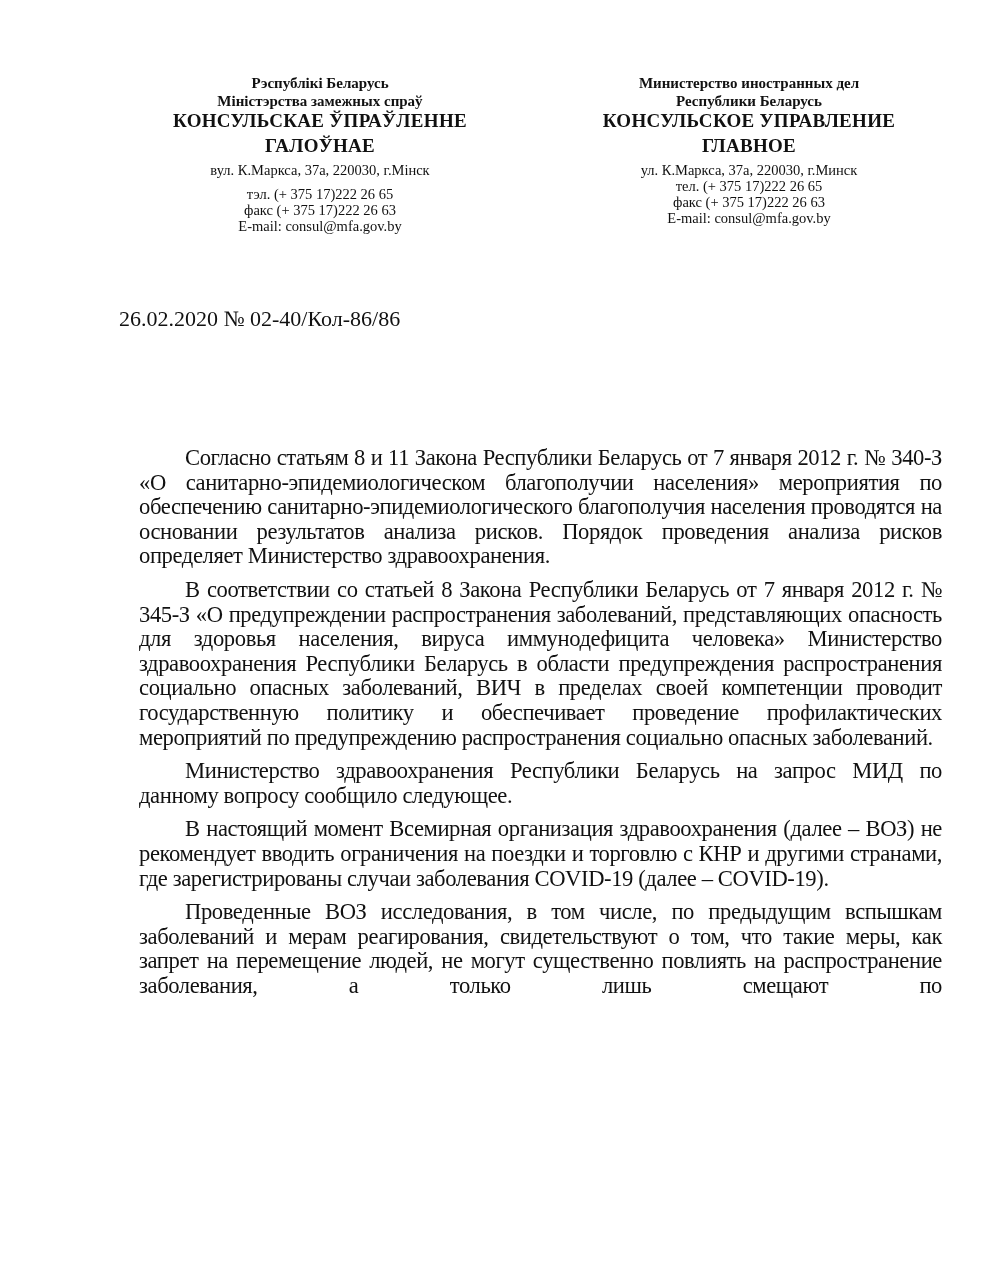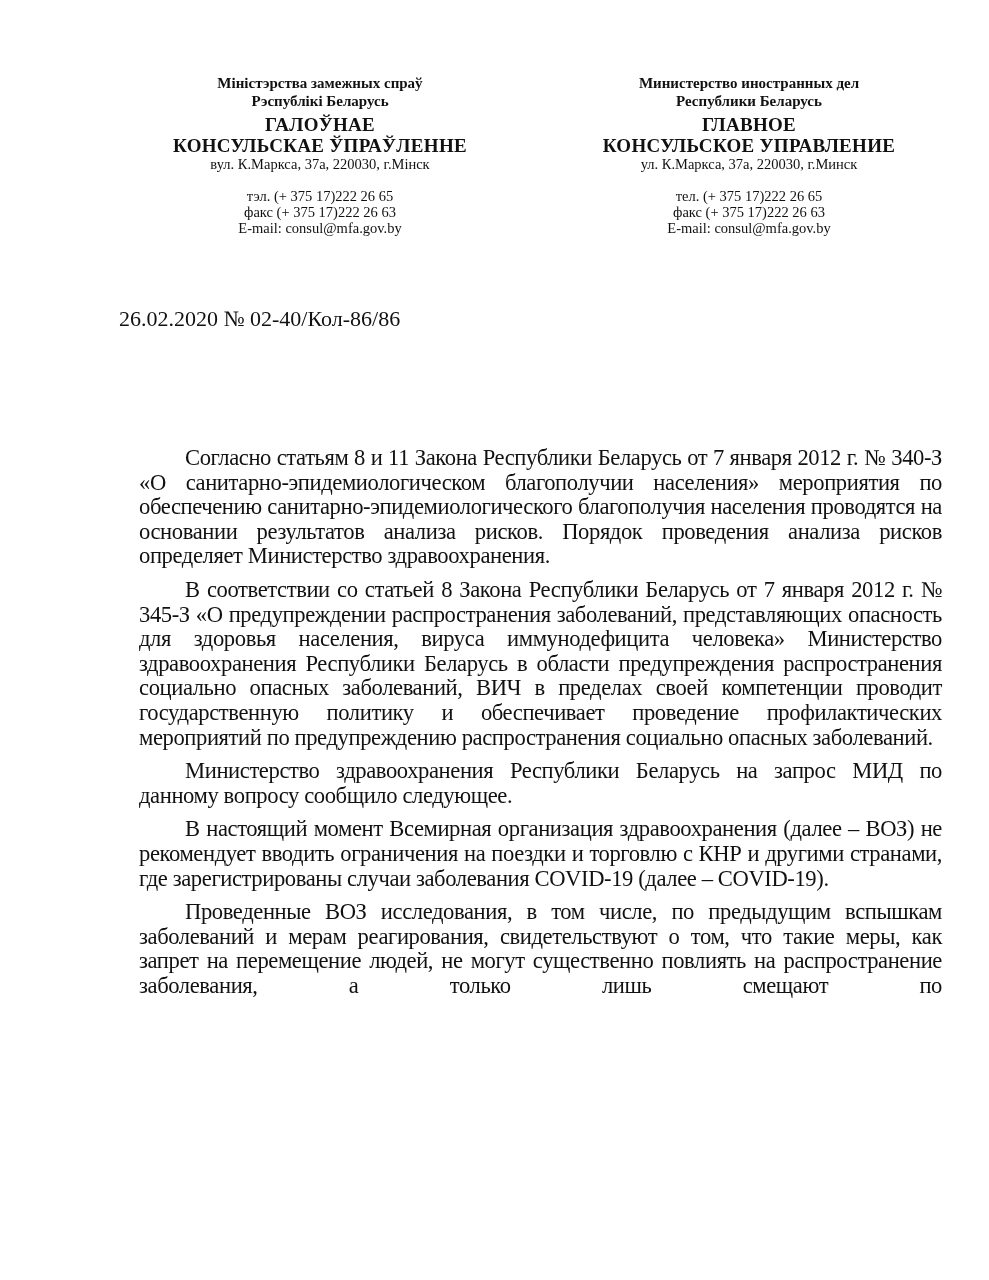--- a/index.html
+++ b/index.html
@@ -3,49 +3,49 @@
 <meta charset="utf-8">
 <style>
   html, body { margin:0; padding:0; background:#ffffff; }
   body { width:989px; height:1280px; position:relative; overflow:hidden;
          font-family:"Liberation Serif", serif; color:#111; }
   .hdr { position:absolute; top:74px; text-align:center; }
   .hdr-left { left:140px; width:360px; }
   .hdr-right { left:559px; width:380px; }
   .hdr .org { font-weight:bold; font-size:15px; line-height:18px; }
   .hdr .dept { font-weight:bold; font-size:19px; line-height:21px; margin-top:4px; letter-spacing:0.3px; }
-  .hdr .contact { font-size:14.5px; line-height:16px; }
+  .hdr .contact { font-size:14.5px; line-height:16px; margin-top:6px; }
   .refline { position:absolute; left:119px; top:305px; font-size:22px; line-height:28px; }
   .body { position:absolute; left:139px; top:446px; width:803px;
           font-size:22.6px; line-height:24.6px; }
   .body p { margin:0 0 9px 0; text-align:justify; text-indent:46px;
             font-family:"Liberation Serif", serif; transform-origin:left top; }
   .body p.narrow { letter-spacing:-0.4px; }
 </style>
 </head>
 <body>
 
 <div class="hdr hdr-left">
+  <div class="org">Рэспублікі Беларусь</div>
   <div class="org">Міністэрства замежных спраў</div>
-  <div class="org">Рэспублікі Беларусь</div>
+  <div class="dept" style="margin-top:0">КОНСУЛЬСКАЕ ЎПРАЎЛЕННЕ</div>
   <div class="dept">ГАЛОЎНАЕ</div>
-  <div class="dept" style="margin-top:0">КОНСУЛЬСКАЕ ЎПРАЎЛЕННЕ</div>
   <div class="contact">вул. К.Маркса, 37а, 220030, г.Мінск</div>
-  <div class="contact" style="margin-top:16px">тэл. (+ 375 17)222 26 65</div>
+  <div class="contact" style="margin-top:8px">тэл. (+ 375 17)222 26 65</div>
   <div class="contact" style="margin-top:0">факс (+ 375 17)222 26 63</div>
   <div class="contact" style="margin-top:0">E-mail: consul@mfa.gov.by</div>
 </div>
 
 <div class="hdr hdr-right">
   <div class="org">Министерство иностранных дел</div>
   <div class="org">Республики Беларусь</div>
+  <div class="dept" style="margin-top:0">КОНСУЛЬСКОЕ УПРАВЛЕНИЕ</div>
   <div class="dept">ГЛАВНОЕ</div>
-  <div class="dept" style="margin-top:0">КОНСУЛЬСКОЕ УПРАВЛЕНИЕ</div>
   <div class="contact">ул. К.Маркса, 37а, 220030, г.Минск</div>
-  <div class="contact" style="margin-top:16px">тел. (+ 375 17)222 26 65</div>
+  <div class="contact" style="margin-top:0">тел. (+ 375 17)222 26 65</div>
   <div class="contact" style="margin-top:0">факс (+ 375 17)222 26 63</div>
   <div class="contact" style="margin-top:0">E-mail: consul@mfa.gov.by</div>
 </div>
 
 <div class="refline">26.02.2020 № 02-40/Кол-86/86</div>
 
 <div class="body">
   <p class="narrow">Согласно статьям 8 и 11 Закона Республики Беларусь от 7 января 2012 г. № 340-З «О санитарно-эпидемиологическом благополучии населения» мероприятия по обеспечению санитарно-эпидемиологического благополучия населения проводятся на основании результатов анализа рисков. Порядок проведения анализа рисков определяет Министерство здравоохранения.</p>
   <p class="narrow">В соответствии со статьей 8 Закона Республики Беларусь от 7 января 2012 г. № 345-З «О предупреждении распространения заболеваний, представляющих опасность для здоровья населения, вируса иммунодефицита человека» Министерство здравоохранения Республики Беларусь в области предупреждения распространения социально опасных заболеваний, ВИЧ в пределах своей компетенции проводит государственную политику и обеспечивает проведение профилактических мероприятий по предупреждению распространения социально опасных заболеваний.</p>
   <p class="narrow">Министерство здравоохранения Республики Беларусь на запрос МИД по данному вопросу сообщило следующее.</p>

